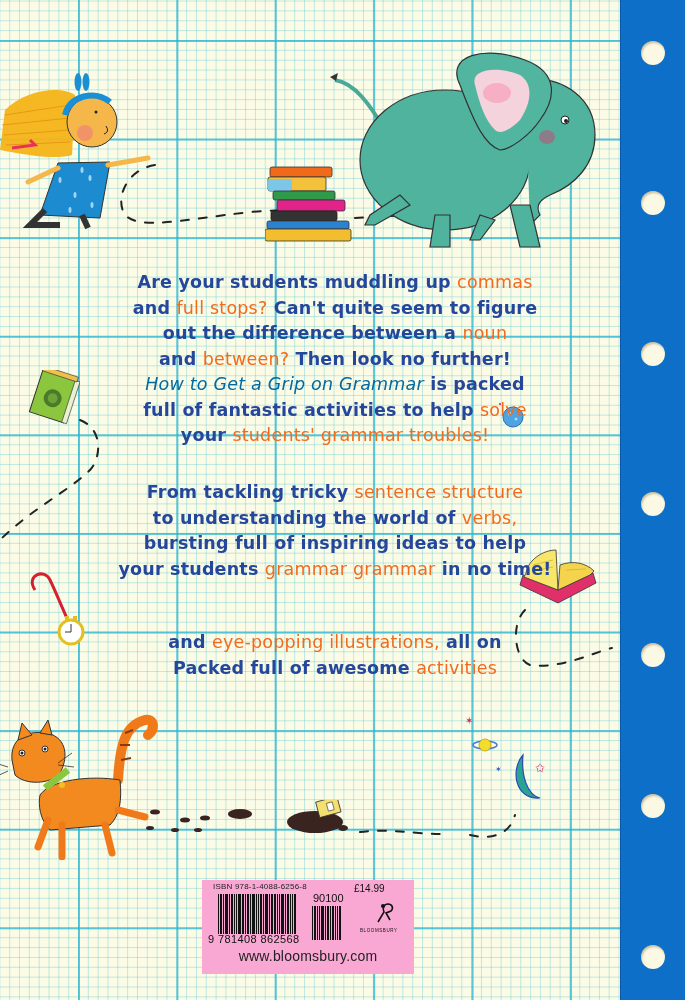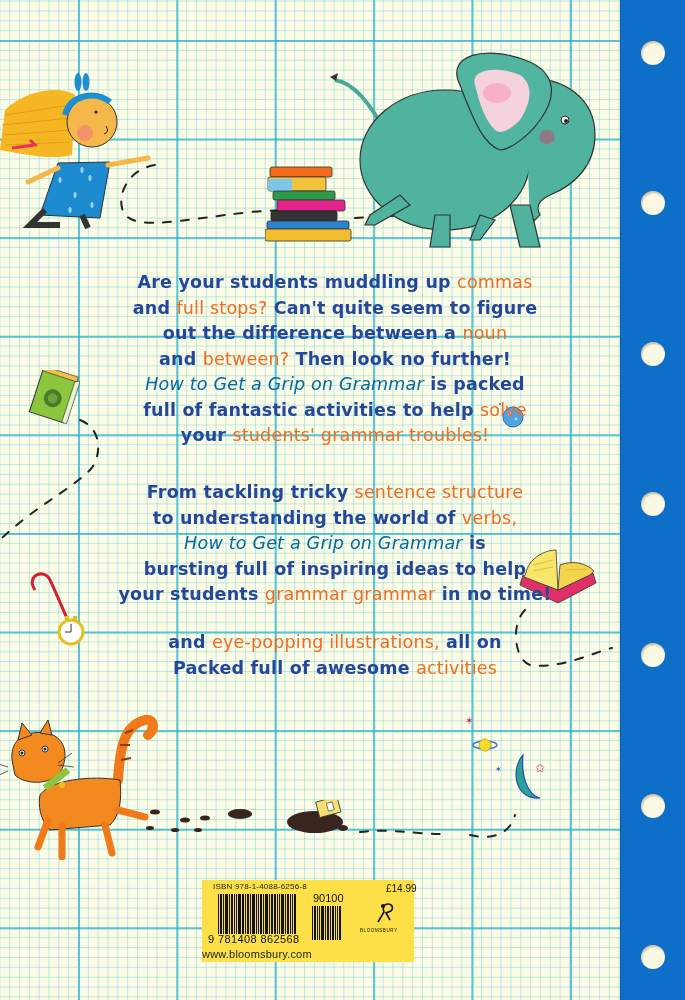--- a/index.html
+++ b/index.html
@@ -33,37 +33,37 @@
     position: absolute; left: 100px; width: 470px; text-align: center;
     font-family: "DejaVu Sans", sans-serif; font-weight: bold;
     color: #24479b; font-size: 17.5px; line-height: 25.5px; letter-spacing: 0.2px;
   }
   .blurb .o { color: #f26b1d; font-weight: normal; }
   .blurb .oi { color: #0369a1; font-style: italic; font-weight: normal; }
   .blurb.b3 { font-weight: normal; font-size: 17.5px; line-height: 25.5px; }
   .blurb.b3 .bl { color: #24479b; font-weight: bold; }
   .illus { position: absolute; }
   .barcode-box {
-    position: absolute; left: 202px; top: 880px; width: 212px; height: 82px;
-    background: #fde047;
+    position: absolute; left: 202px; top: 880px; width: 212px; height: 94px;
+    background: #f9a8d4;
   }
   .isbn-text {
     position: absolute; left: 11px; top: 2px; font-size: 8px; color: #222;
     font-family: "Liberation Sans", sans-serif; letter-spacing: 0.2px;
   }
   .bars { position: absolute; left: 16px; top: 14px; height: 40px; display: flex; align-items: flex-start; }
   .bars span { display: block; background: #111; height: 40px; margin-right: 1px; }
   .bars2 { position: absolute; left: 110px; top: 26px; height: 34px; display: flex; }
   .bars2 span { display: block; background: #111; height: 34px; margin-right: 1px; }
   .addon-num { position: absolute; left: 111px; top: 12px; font-size: 11px; color: #111; font-family: "Liberation Sans", sans-serif; }
   .isbn-digits { position: absolute; left: 6px; top: 53px; font-size: 11px; color: #111; font-family: "Liberation Sans", sans-serif; letter-spacing: 0.4px; text-align: right; }
-  .price { position: absolute; left: 184px; top: 3px; font-size: 10px; color: #111; font-family: "Liberation Sans", sans-serif; }
+  .price { position: absolute; left: 152px; top: 3px; font-size: 10px; color: #111; font-family: "Liberation Sans", sans-serif; }
   .publisher { position: absolute; left: 158px; top: 48px; font-size: 4.5px; color: #111; font-family: "Liberation Sans", sans-serif; letter-spacing: 0.6px; }
   .logo { position: absolute; left: 172px; top: 20px; }
-  .url { position: absolute; left: 0; width: 212px; top: 68px; text-align: left; font-size: 11px; color: #222; font-family: "Liberation Sans", sans-serif; letter-spacing: 0.2px; }
+  .url { position: absolute; left: 0; width: 212px; top: 68px; text-align: center; font-size: 14px; color: #222; font-family: "Liberation Sans", sans-serif; letter-spacing: 0.2px; }
 </style>
 </head>
 <body>
 
 <div class="paper"></div>
 
 <div class="strip">
   <div class="hole" style="top:41px"></div>
   <div class="hole" style="top:191px"></div>
   <div class="hole" style="top:342px"></div>
@@ -251,21 +251,20 @@
   <div><span>out the difference between a </span><span class="o">noun</span></div>
   <div><span>and </span><span class="o">between?</span><span> Then look no further!</span></div>
   <div><span class="oi">How to Get a Grip on Grammar</span><span> is packed</span></div>
   <div><span>full of fantastic activities to help </span><span class="o">solve</span></div>
   <div><span>your </span><span class="o">students' grammar troubles!</span></div>
 </div>
 
 <div class="blurb" style="top:480px">
   <div><span>From tackling tricky </span><span class="o">sentence structure</span></div>
   <div><span>to understanding the world of </span><span class="o">verbs,</span></div>
-  <div><span class="oi">How to Get a Grip on Grammar</span><span> is</span></div>
   <div><span>bursting full of inspiring ideas to help</span></div>
   <div><span>your students </span><span class="o">grammar grammar</span><span> in no time!</span></div>
 </div>
 
 <div class="blurb b3" style="top:630px">
   <div><span class="bl">and </span><span class="o">eye-popping illustrations,</span><span class="bl"> all on</span></div>
   <div><span class="bl">Packed full of awesome </span><span class="o">activities</span></div>
 </div>
 
 <div class="barcode-box">

